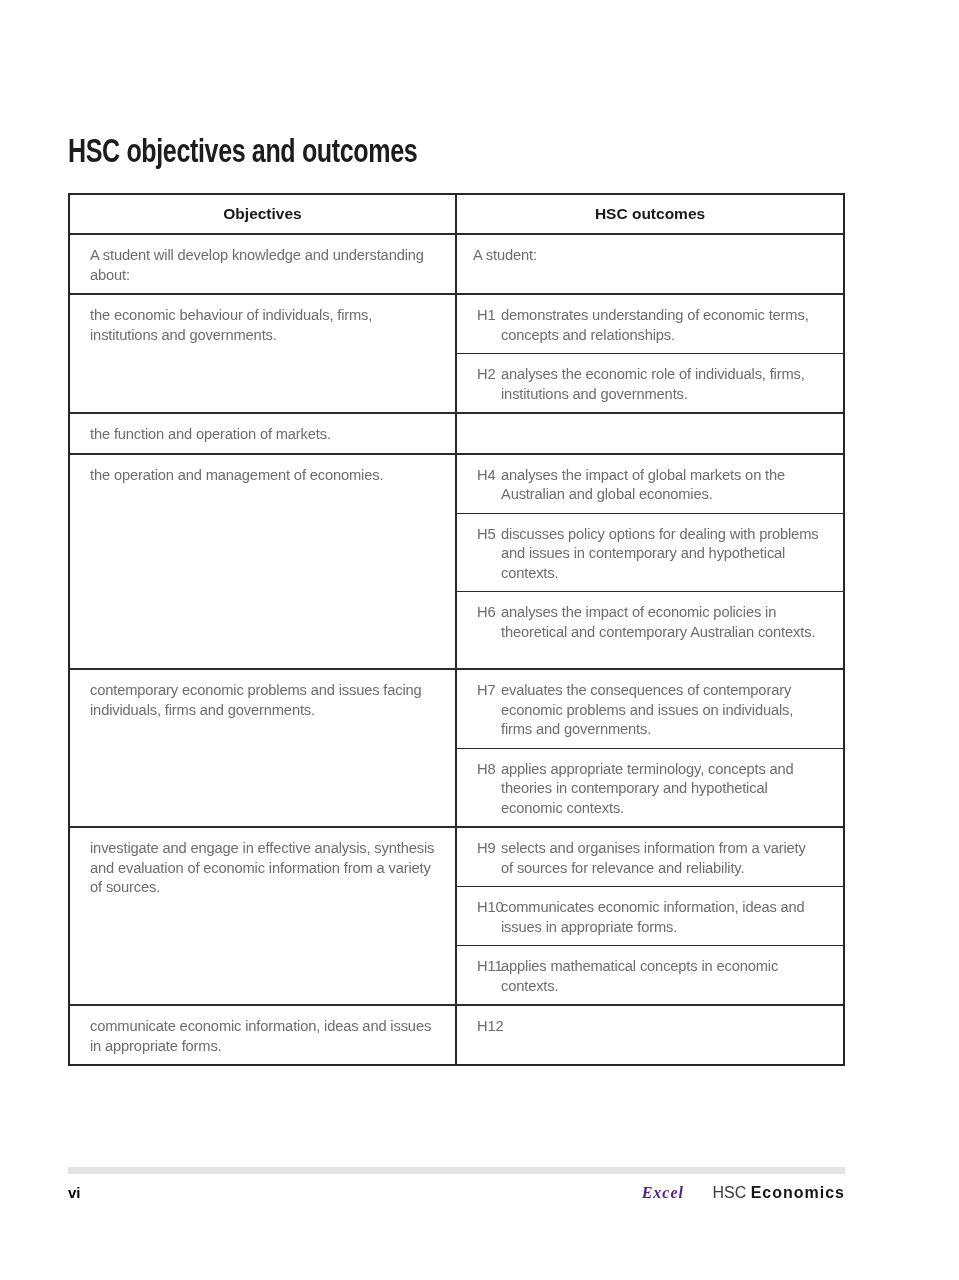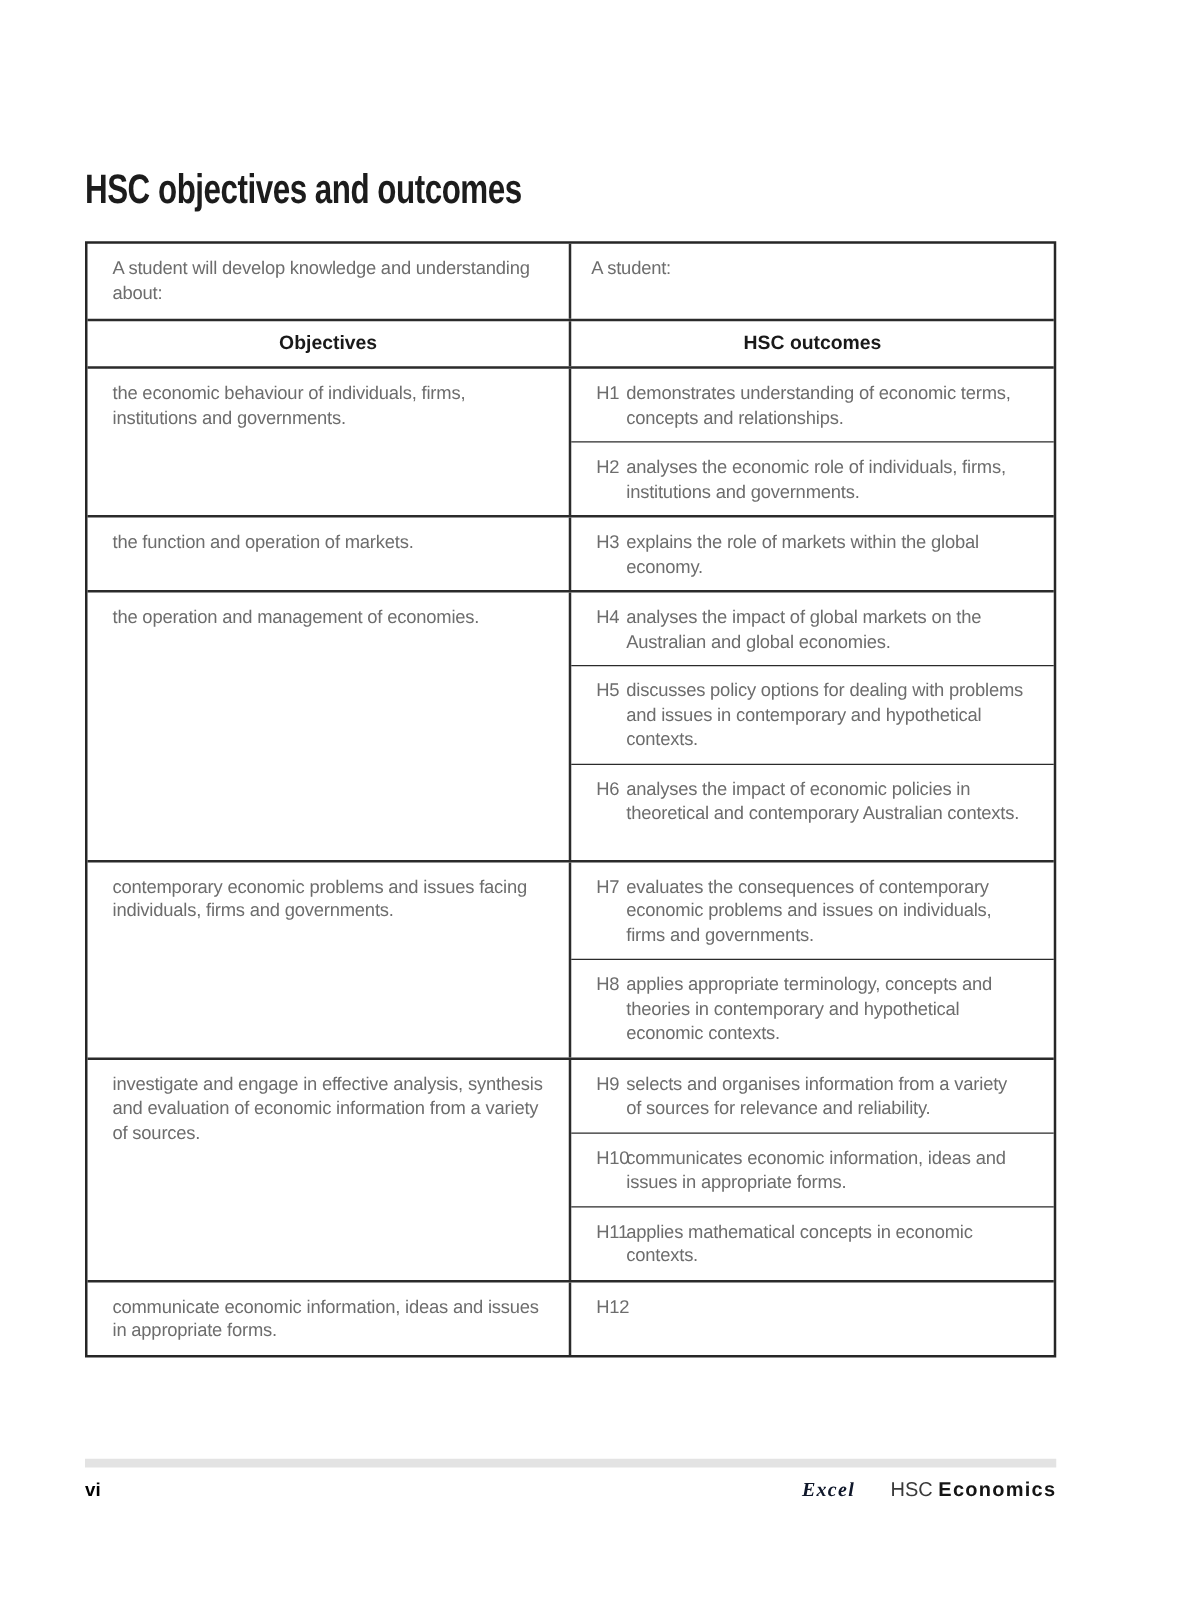--- a/index.html
+++ b/index.html
@@ -107,69 +107,63 @@
   .page-number {
     font-size: 15px;
     font-weight: 700;
     color: #000000;
   }
   .book-title { font-size: 16px; white-space: nowrap; }
   .brand-italic {
     font-family: "Liberation Serif", serif;
     font-style: italic;
     font-weight: 700;
-    color: #0f172a;
+    color: #4c1d95;
     letter-spacing: 1px;
   }
   .brand-mid { color: #3a3a3a; font-weight: 400; margin-left: 12px; }
   .brand-bold { color: #141414; font-weight: 700; letter-spacing: 1px; }
 </style>
 </head>
 <body>
 
 <div class="content">
 
   <h1 class="page-title">HSC objectives and outcomes</h1>
 
   <div class="obj-table">
 
-    <div class="row" style="min-height:60px">
-      <div class="cell-left">A student will develop knowledge and understanding about:</div>
-      <div class="cell-right">
-        <div class="intro-right">A student:</div>
-      </div>
-    </div>
-
     <div class="row header-row" style="min-height:38px">
       <div class="cell-left hcell">Objectives</div>
       <div class="cell-right hcell">HSC outcomes</div>
     </div>
 
+    <div class="row" style="min-height:60px">
+      <div class="cell-left">A student will develop knowledge and understanding about:</div>
+      <div class="cell-right">
+        <div class="intro-right">A student:</div>
+      </div>
+    </div>
+
     <div class="row">
       <div class="cell-left">the economic behaviour of individuals, firms, institutions and governments.</div>
       <div class="cell-right">
         <div class="outcome" style="min-height:58px">
           <div class="ocode">H1</div>
           <div class="otext">demonstrates understanding of economic terms, concepts and relationships.</div>
         </div>
         <div class="outcome" style="min-height:57px">
           <div class="ocode">H2</div>
           <div class="otext">analyses the economic role of individuals, firms, institutions and governments.</div>
         </div>
       </div>
     </div>
 
     <div class="row">
       <div class="cell-left">the function and operation of markets.</div>
-      <div class="cell-right">
-        <div class="outcome" style="min-height:57px">
-          <div class="ocode">H3</div>
-          <div class="otext">explains the role of markets within the global economy.</div>
-        </div>
-      </div>
     </div>
 
     <div class="row">
       <div class="cell-left">the operation and management of economies.</div>
       <div class="cell-right">
         <div class="outcome" style="min-height:56px">
           <div class="ocode">H4</div>
           <div class="otext">analyses the impact of global markets on the Australian and global economies.</div>
         </div>
         <div class="outcome" style="min-height:77px">

